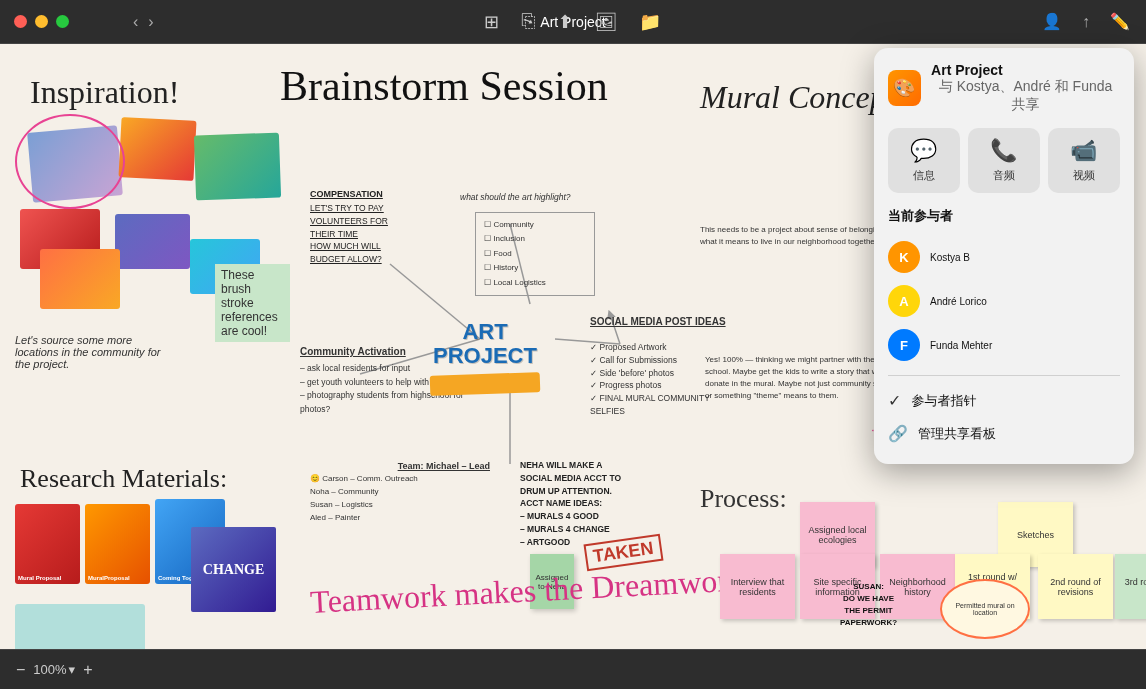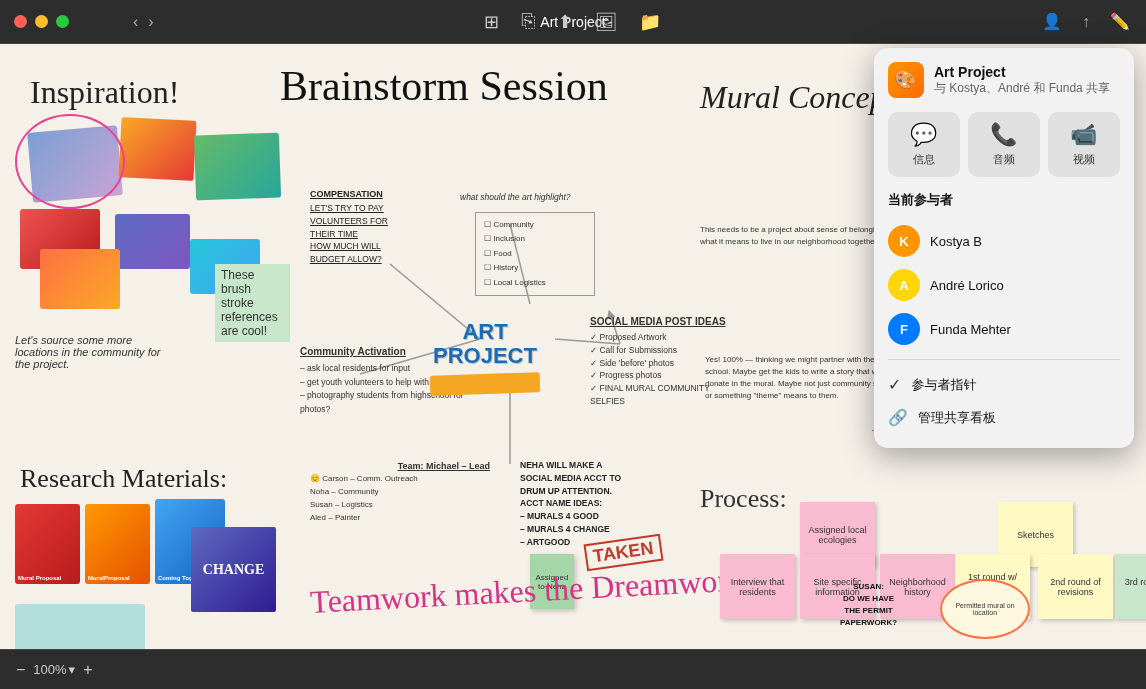--- a/index.html
+++ b/index.html
@@ -289,22 +289,23 @@
     .panel-title-group {
       display: flex;
       flex-direction: column;
     }
     .panel-title {
       font-size: 14px;
       font-weight: 600;
       color: #111;
     }
     .panel-subtitle {
-      font-size: 12px;
+      font-size: 14px;
       color: #666;
+      text-align: center;
     }
 
     .panel-actions {
       display: flex;
       gap: 8px;
       margin-bottom: 14px;
       justify-content: space-around;
     }
     .panel-action-btn {
       display: flex;
@@ -349,21 +350,21 @@
       font-size: 13px;
       font-weight: 600;
       color: #fff;
       flex-shrink: 0;
     }
     .av-orange { background: #ff9500; }
     .av-yellow { background: #ffd60a; }
     .av-blue { background: #007aff; }
 
     .participant-name {
-      font-size: 13px;
+      font-size: 10px;
       color: #111;
     }
 
     .panel-divider {
       height: 1px;
       background: #d0d0d0;
       margin: 8px 0;
     }
 
     .panel-option {
@@ -425,21 +426,21 @@
       left: 590px;
       font-size: 8.5px;
       color: #333;
       width: 145px;
       line-height: 1.5;
     }
     .social-title {
       font-size: 10px;
       font-weight: bold;
       text-decoration: underline;
-      margin-bottom: 2px;
+      margin-bottom: 12px;
     }
 
     
     .neha-block {
       position: absolute;
       top: 415px;
       left: 520px;
       font-size: 8.5px;
       color: #222;
       width: 175px;

